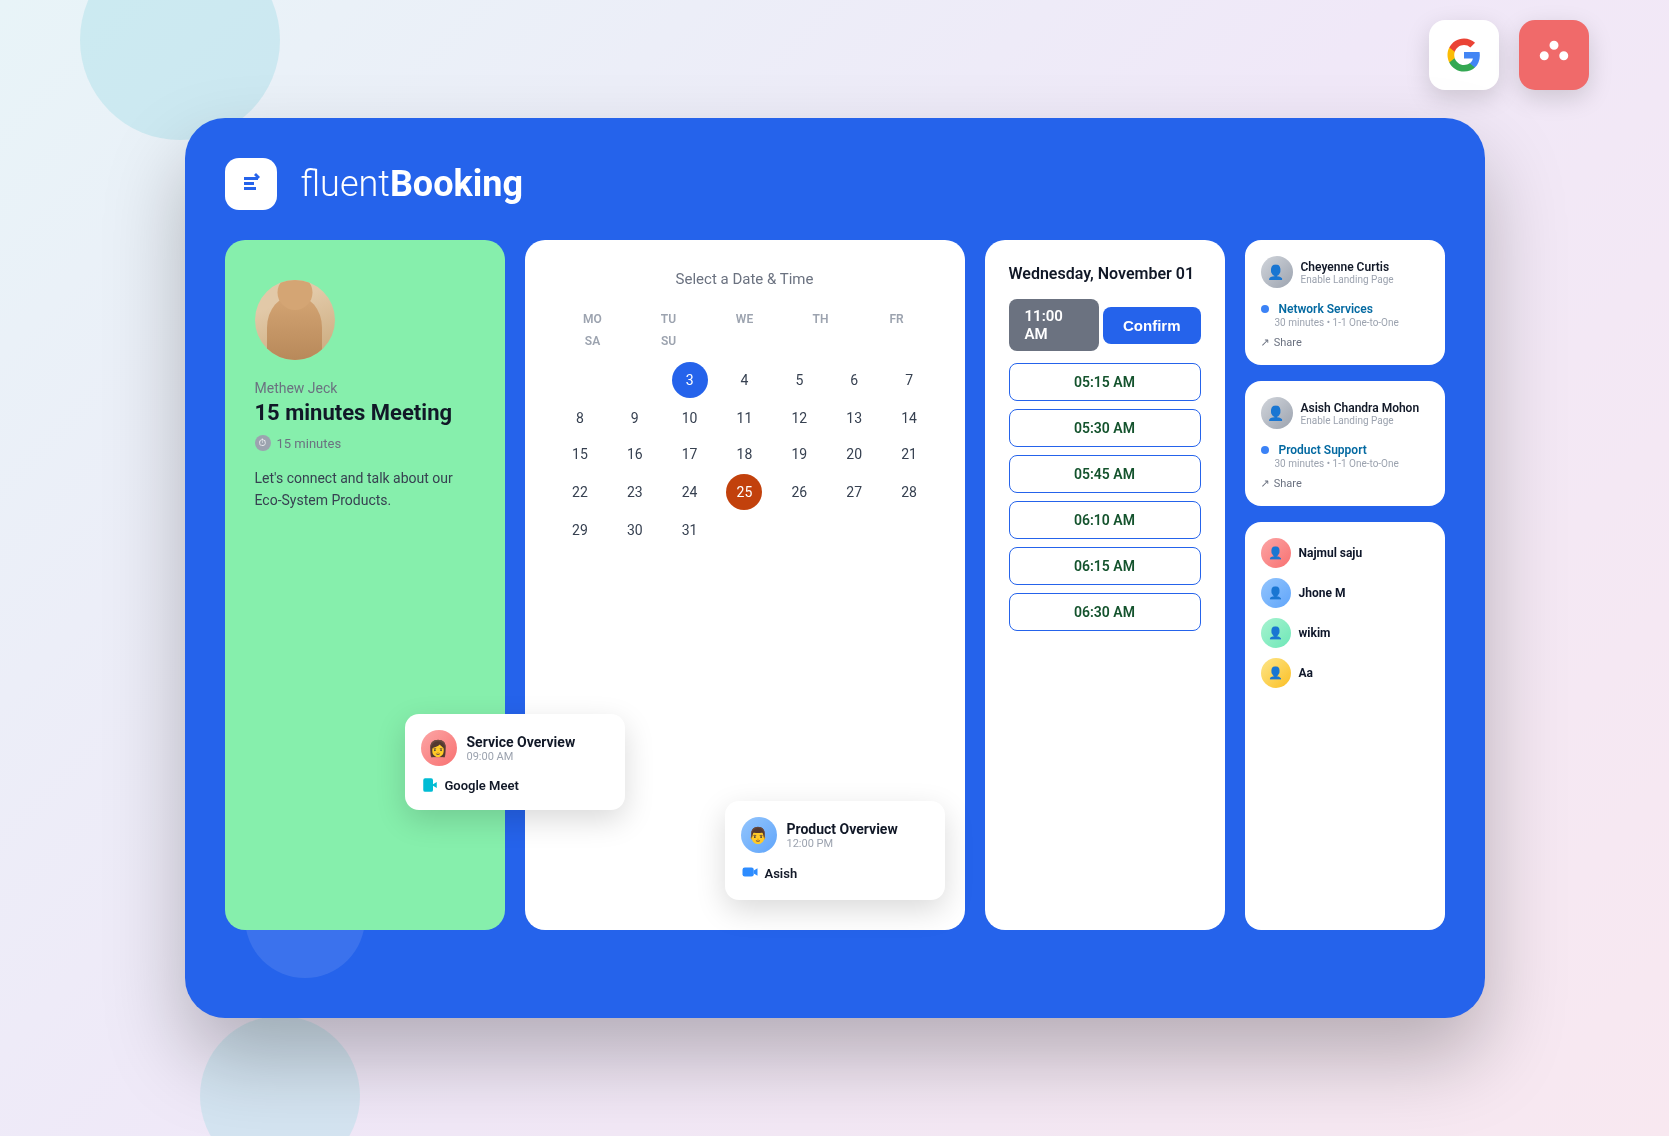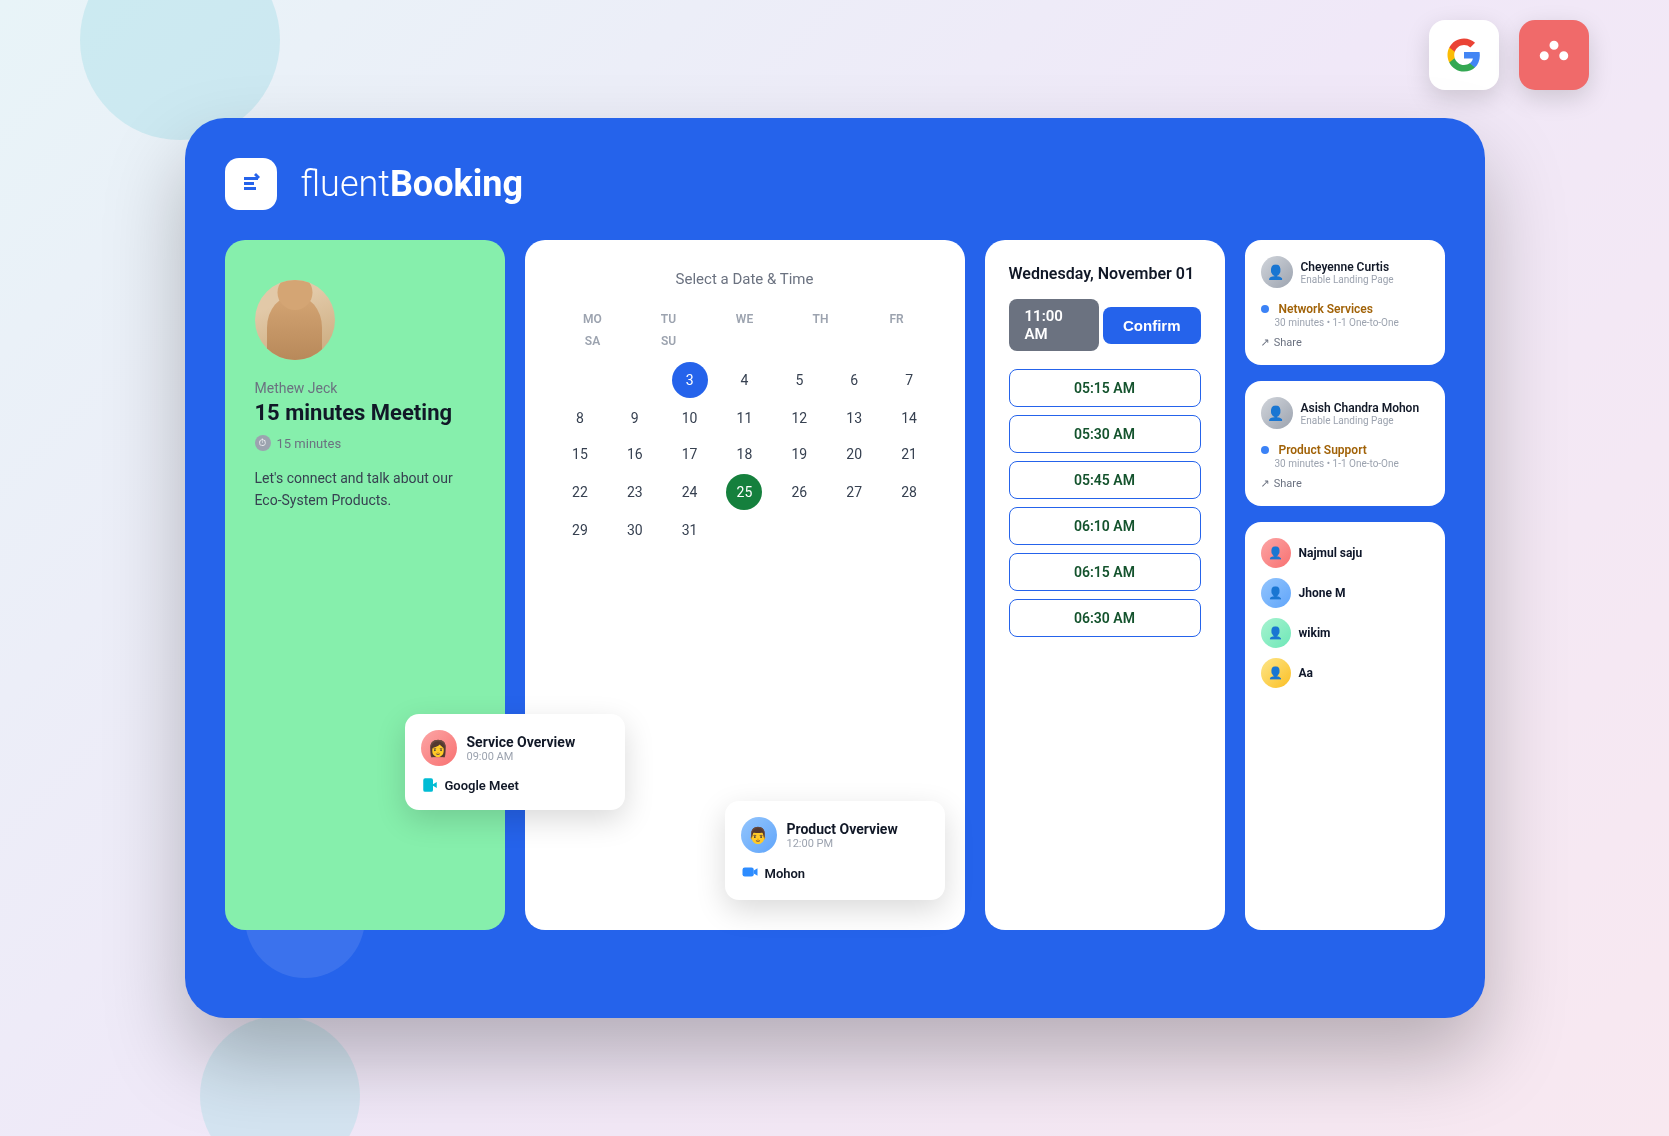--- a/index.html
+++ b/index.html
@@ -261,21 +261,21 @@
       text-align: center;
       padding: 8px 4px;
       font-size: 14px;
       color: #374151;
       cursor: pointer;
       border-radius: 8px;
       position: relative;
     }
     .cal-day.empty { cursor: default; }
     .cal-day.selected {
-      background: #15803d;
+      background: #c2410c;
       color: white;
       border-radius: 50%;
       width: 36px;
       height: 36px;
       display: flex;
       align-items: center;
       justify-content: center;
       margin: auto;
     }
     .cal-day.today {
@@ -355,21 +355,21 @@
     .time-header {
       font-size: 16px;
       font-weight: 600;
       color: #111827;
       margin-bottom: 16px;
     }
     .selected-time-row {
       display: flex;
       align-items: center;
       gap: 4px;
-      margin-bottom: 18px;
+      margin-bottom: 12px;
     }
     .selected-time-badge {
       background: #6b7280;
       color: white;
       padding: 8px 16px;
       border-radius: 8px;
       font-size: 15px;
       font-weight: 600;
     }
     .confirm-btn {
@@ -441,21 +441,21 @@
       display: inline-block;
       width: 8px;
       height: 8px;
       border-radius: 50%;
       background: #3b82f6;
       margin-right: 6px;
     }
     .sidebar-service-name {
       font-size: 12px;
       font-weight: 600;
-      color: #a16207;
+      color: #0369a1;
     }
     .sidebar-service-meta {
       font-size: 10px;
       color: #9ca3af;
       margin-left: 14px;
     }
     .sidebar-share {
       display: flex;
       align-items: center;
       gap: 4px;
@@ -761,21 +761,21 @@
             <div class="product-time">12:00 PM</div>
           </div>
         </div>
         <div class="product-zoom">
           <div>
             <svg width="18" height="18" viewBox="0 0 24 24">
               <rect x="2" y="6" width="15" height="12" rx="3" fill="#2D8CFF"></rect>
               <path d="M17 10l5-3v10l-5-3z" fill="#2D8CFF"></path>
             </svg>
           </div>
-          <span>Mohon</span>
+          <span>Asish</span>
         </div>
       </div>
     </div>
 
     <div class="time-panel">
       <div class="time-header">Wednesday, November 01</div>
 
       <div class="selected-time-row">
         <div class="selected-time-badge">11:00 AM</div>
         <button class="confirm-btn">Confirm</button>

